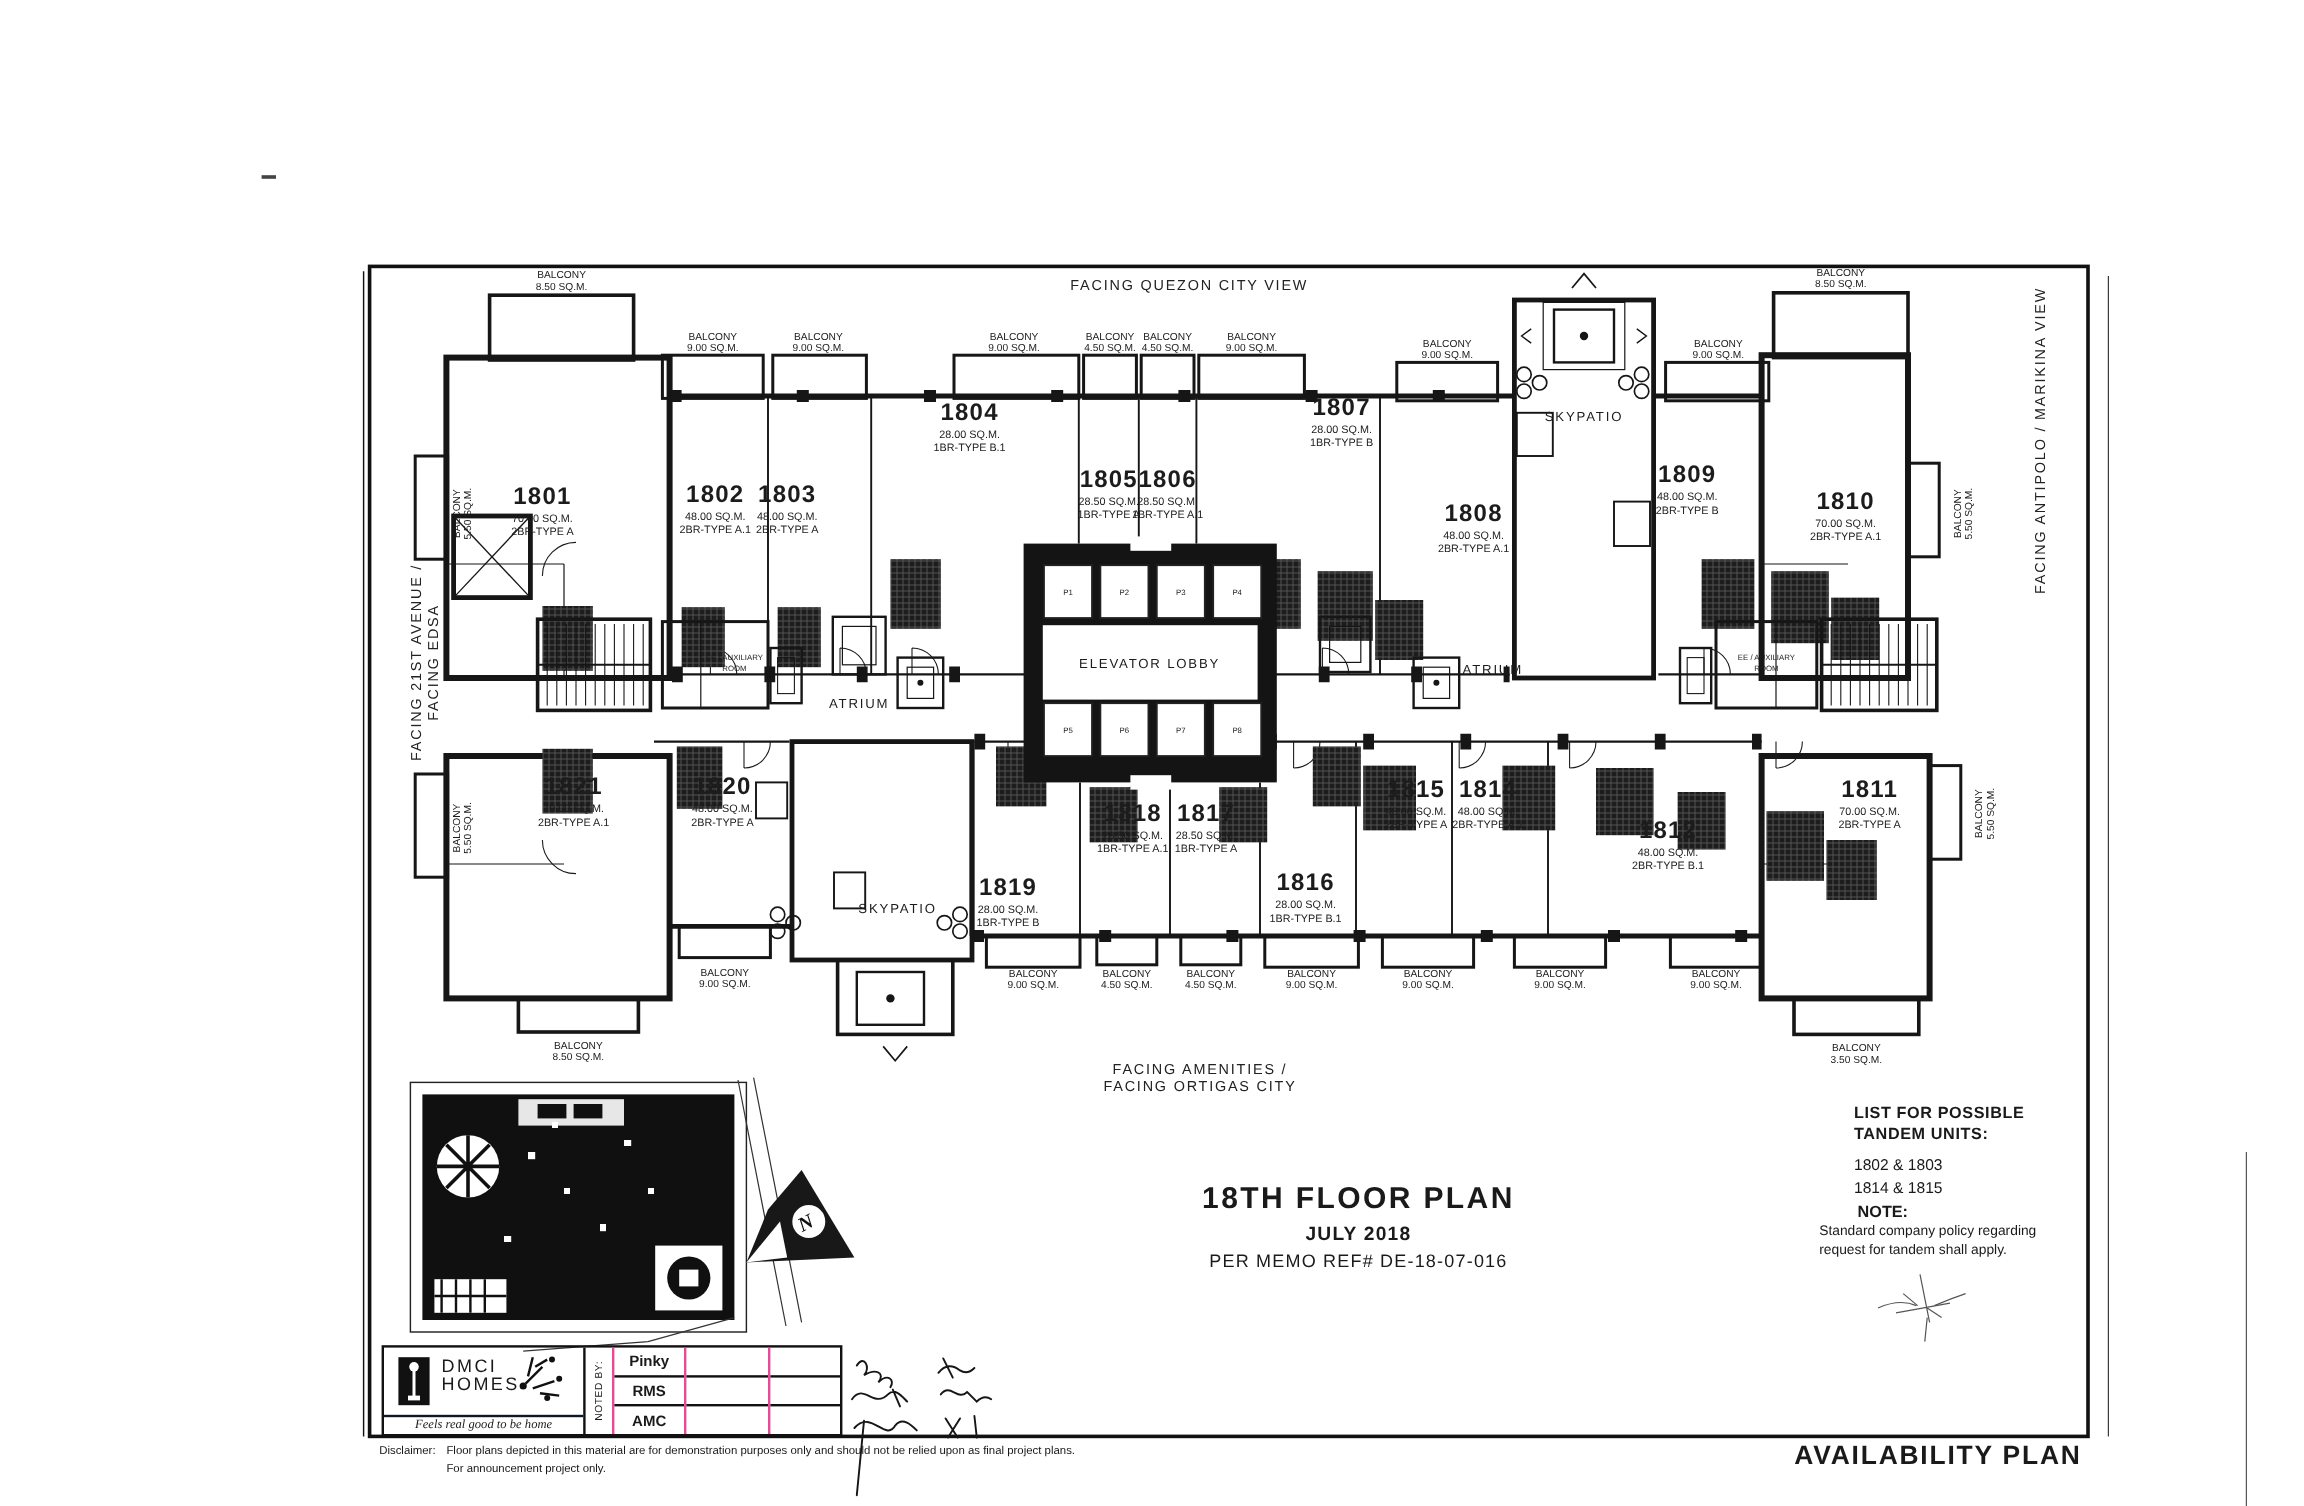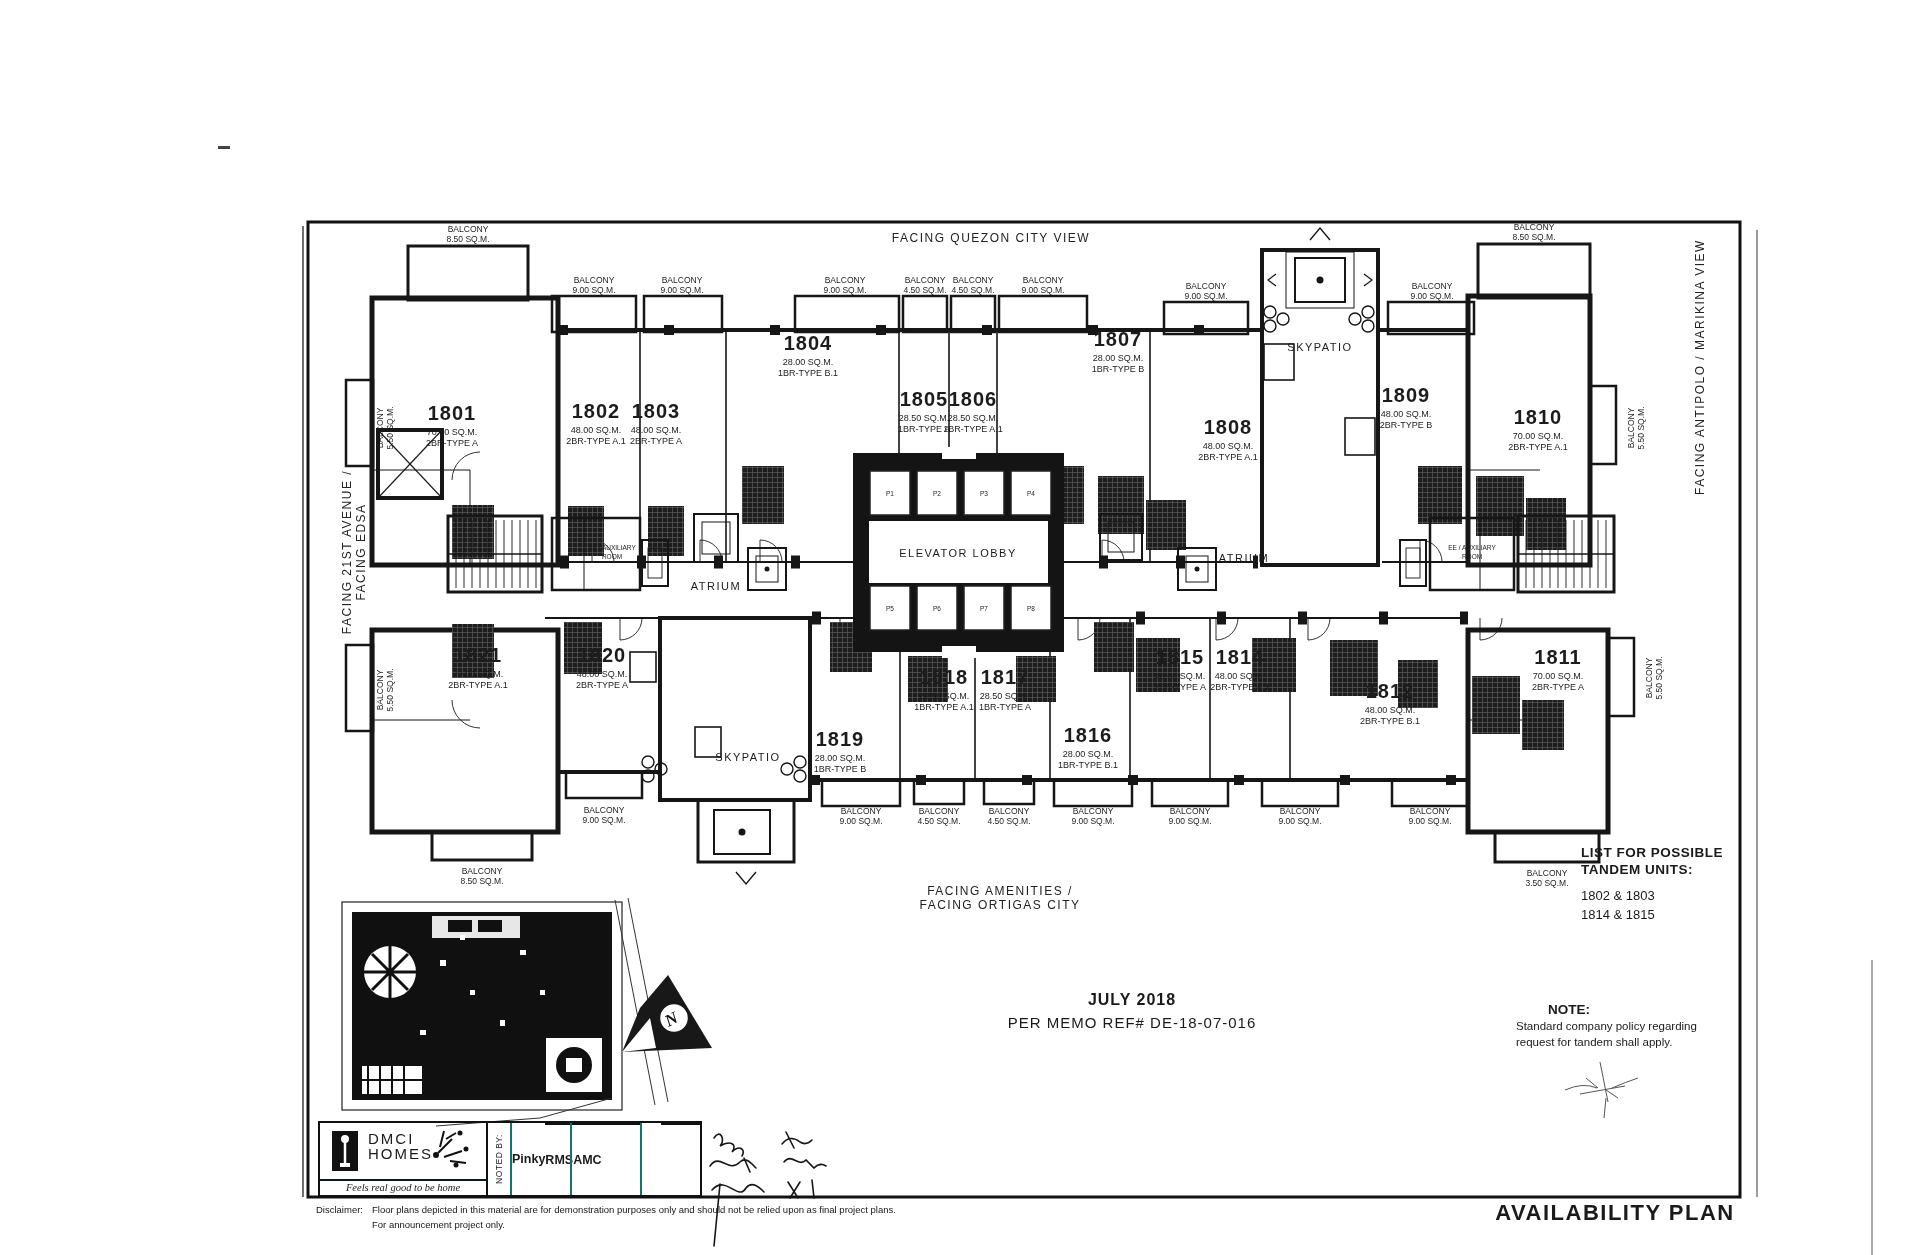--- a/index.html
+++ b/index.html
@@ -35,21 +35,21 @@
        display:flex;box-sizing:border-box;background:transparent;}
   .apv .logo{width:166px;position:relative;box-sizing:border-box;}
   .brand{position:absolute;left:48px;top:8px;line-height:1;}
   .brand .b1,.brand .b2{font-size:15px;font-weight:400;letter-spacing:2px;}
   .tagrow{position:absolute;left:0;right:0;bottom:0;border-top:2px solid #0f172a;
           font-family:"Liberation Serif",serif;font-style:italic;font-size:10.5px;
           text-align:center;padding:1px 2px 2px;}
   .apv .nb{width:22px;border-left:2px solid #111;position:relative;}
   .nb span{position:absolute;left:50%;top:50%;transform:translate(-50%,-50%) rotate(-90deg);
            font-size:8.5px;letter-spacing:.5px;white-space:nowrap;}
-  .apv .col{border-left:2px solid #0f766e;display:flex;flex-direction:row;box-sizing:border-box;}
+  .apv .col{border-left:2px solid #ec4899;display:flex;flex-direction:column;box-sizing:border-box;}
   .apv .names{width:60px;}
   .apv .sig1{width:70px;}
   .apv .sig2{width:64px;flex:1;}
   .apv .cell{flex:1;display:flex;align-items:center;justify-content:center;
              border-top:2px solid #111;font-size:12.5px;font-weight:bold;}
   .apv .cell:first-child{border-top:none;}
 </style>
 </head>
 <body>
 
@@ -549,32 +549,33 @@
 
 <div class="abs" style="left:1700px;top:495px;width:0;height:0;">
   <div class="viewlab rot">FACING ANTIPOLO / MARIKINA VIEW</div>
 </div>
 
 <div class="abs viewlab ctr" style="left:1000px;top:884px;text-align:center;">
   <div>FACING AMENITIES /</div>
   <div>FACING ORTIGAS CITY</div>
 </div>
 
-<div class="abs tandem" style="left:1545px;top:845px;margin-left:36px;">
+<div class="abs tandem" style="left:1545px;top:920px;">
   <div class="h">
     <div>LIST FOR POSSIBLE</div>
     <div>TANDEM UNITS:</div>
   </div>
   <div class="items">
     <div>1802 &amp; 1803</div>
     <div>1814 &amp; 1815</div>
   </div>
 </div>
 
 <div class="abs title-block" style="left:922px;top:985px;">
+  <div class="l1">18TH FLOOR PLAN</div>
   <div class="l2">JULY 2018</div>
   <div class="l3">PER MEMO REF# DE-18-07-016</div>
 </div>
 
 <div class="abs noteblk" style="left:1516px;top:1002px;">
   <div class="h">NOTE:</div>
   <div class="b">
     <div>Standard company policy regarding</div>
     <div>request for tandem shall apply.</div>
   </div>

